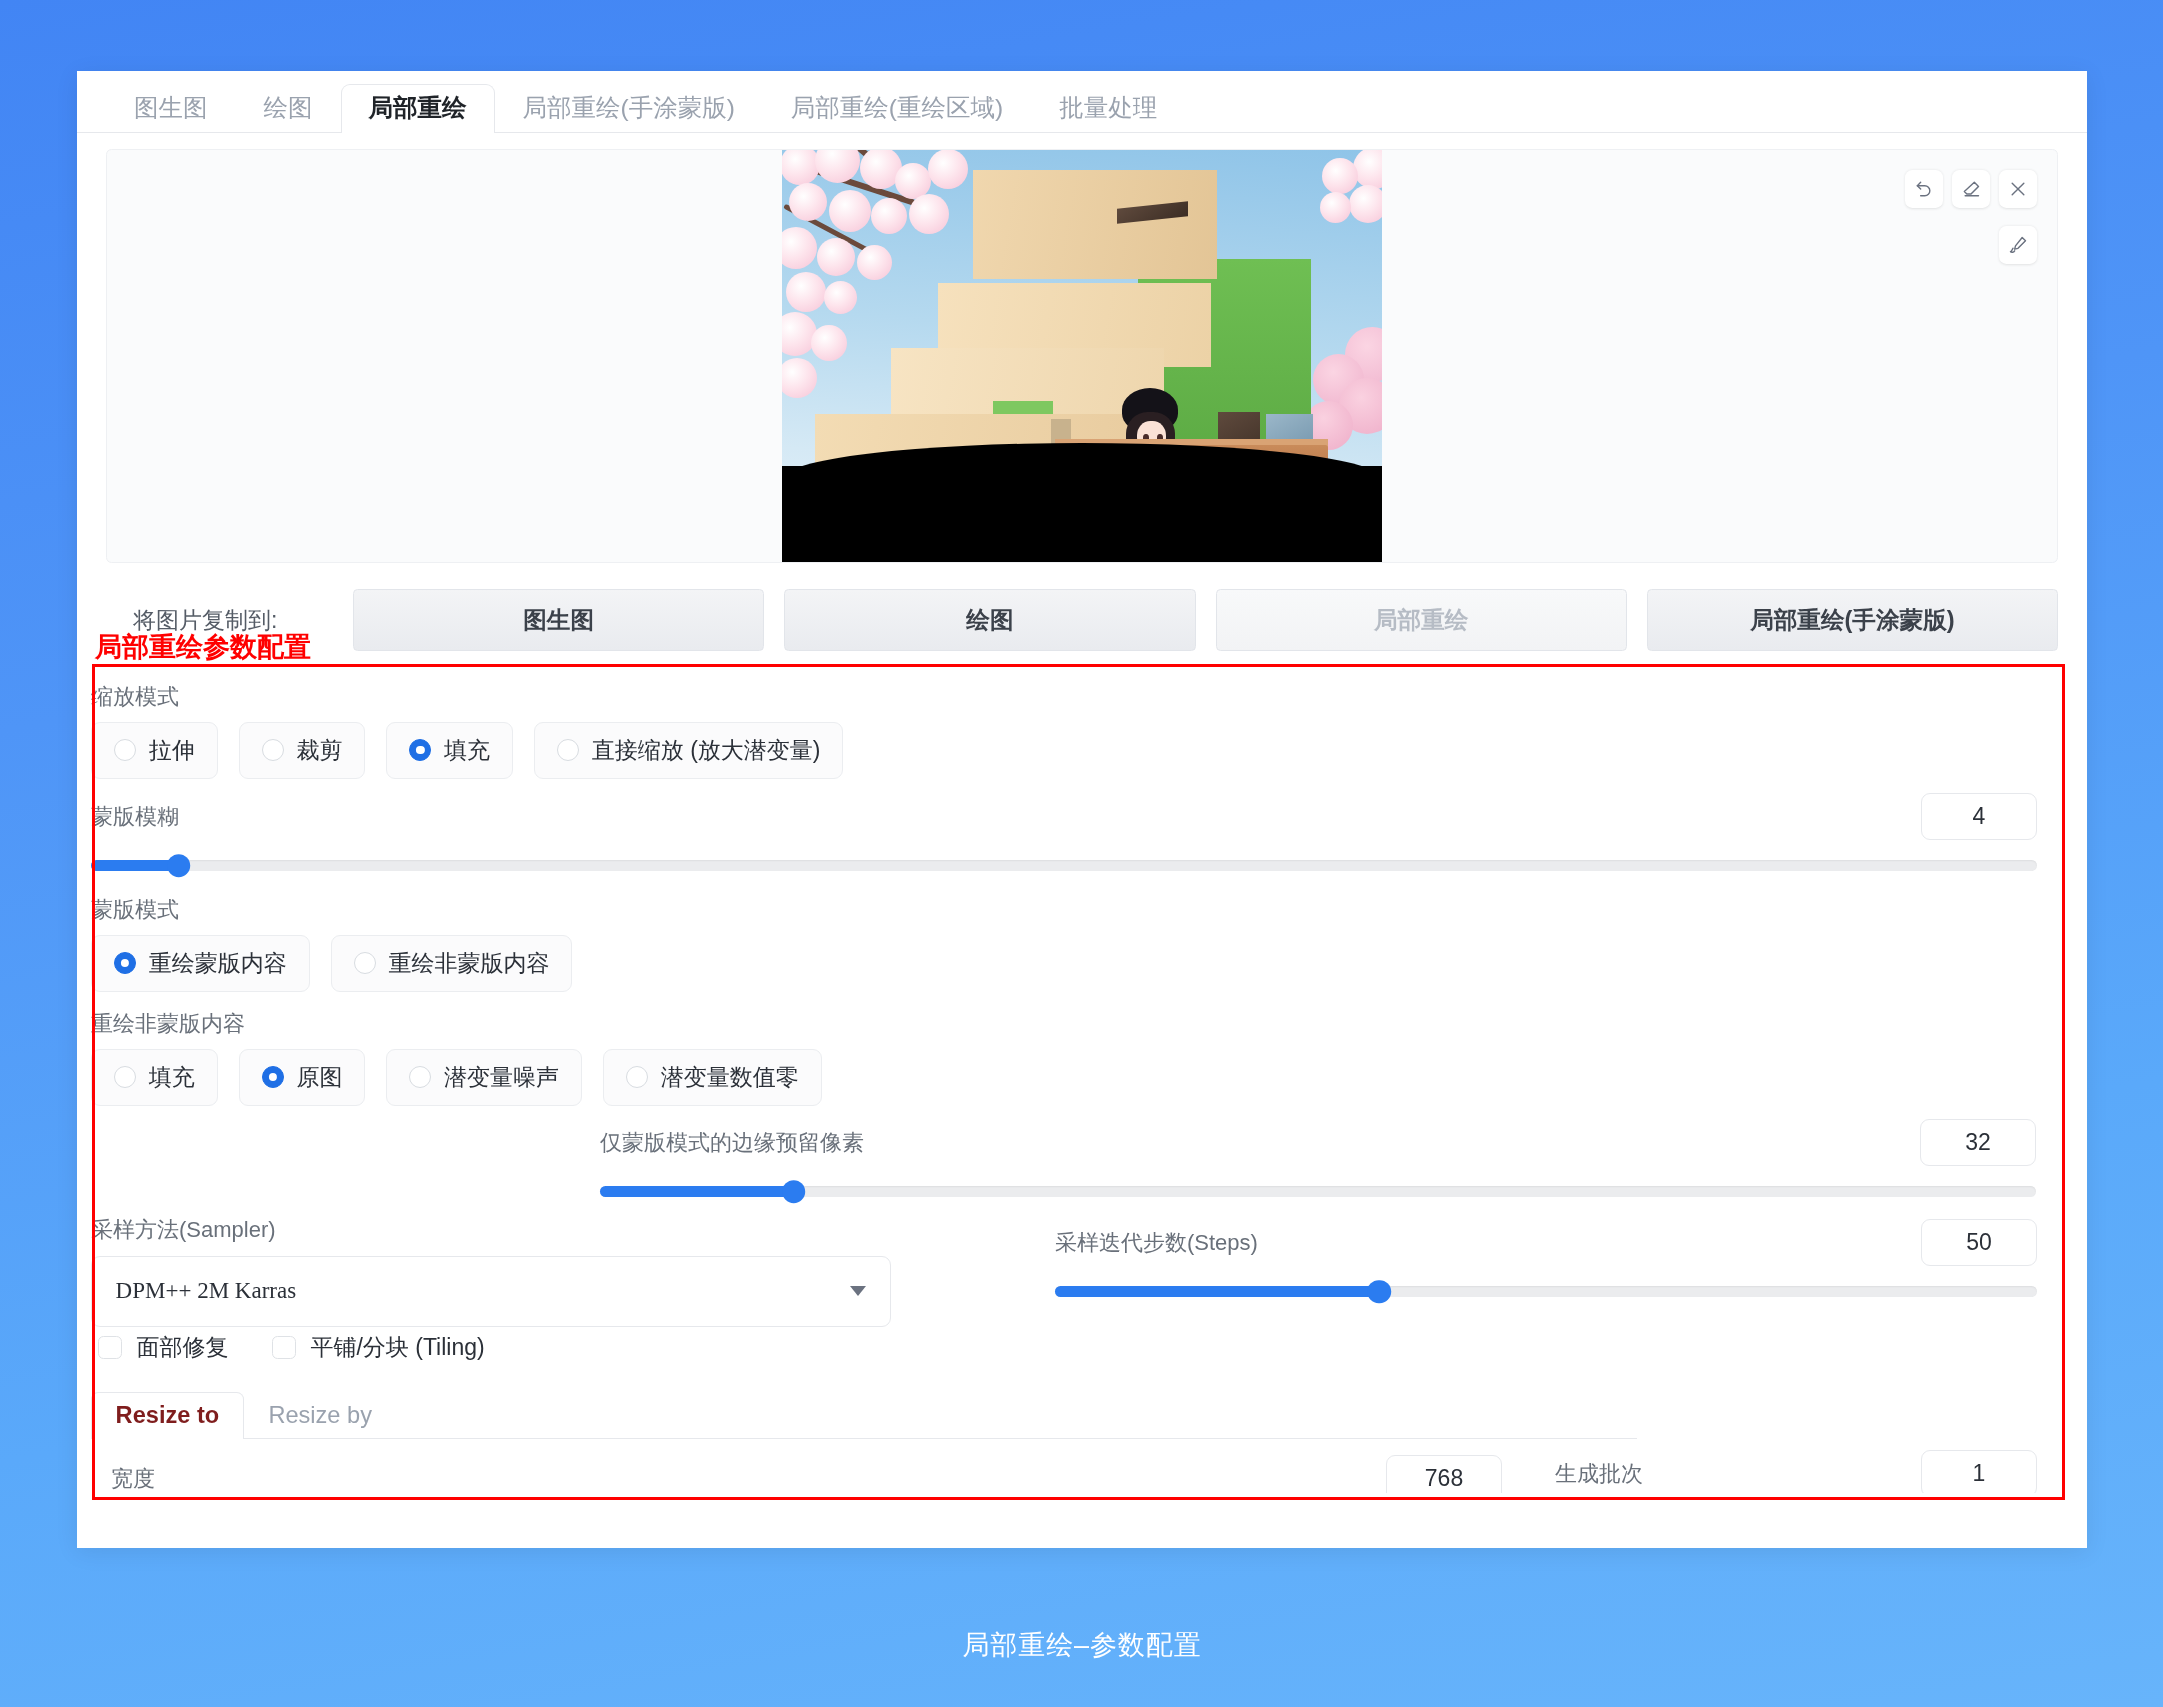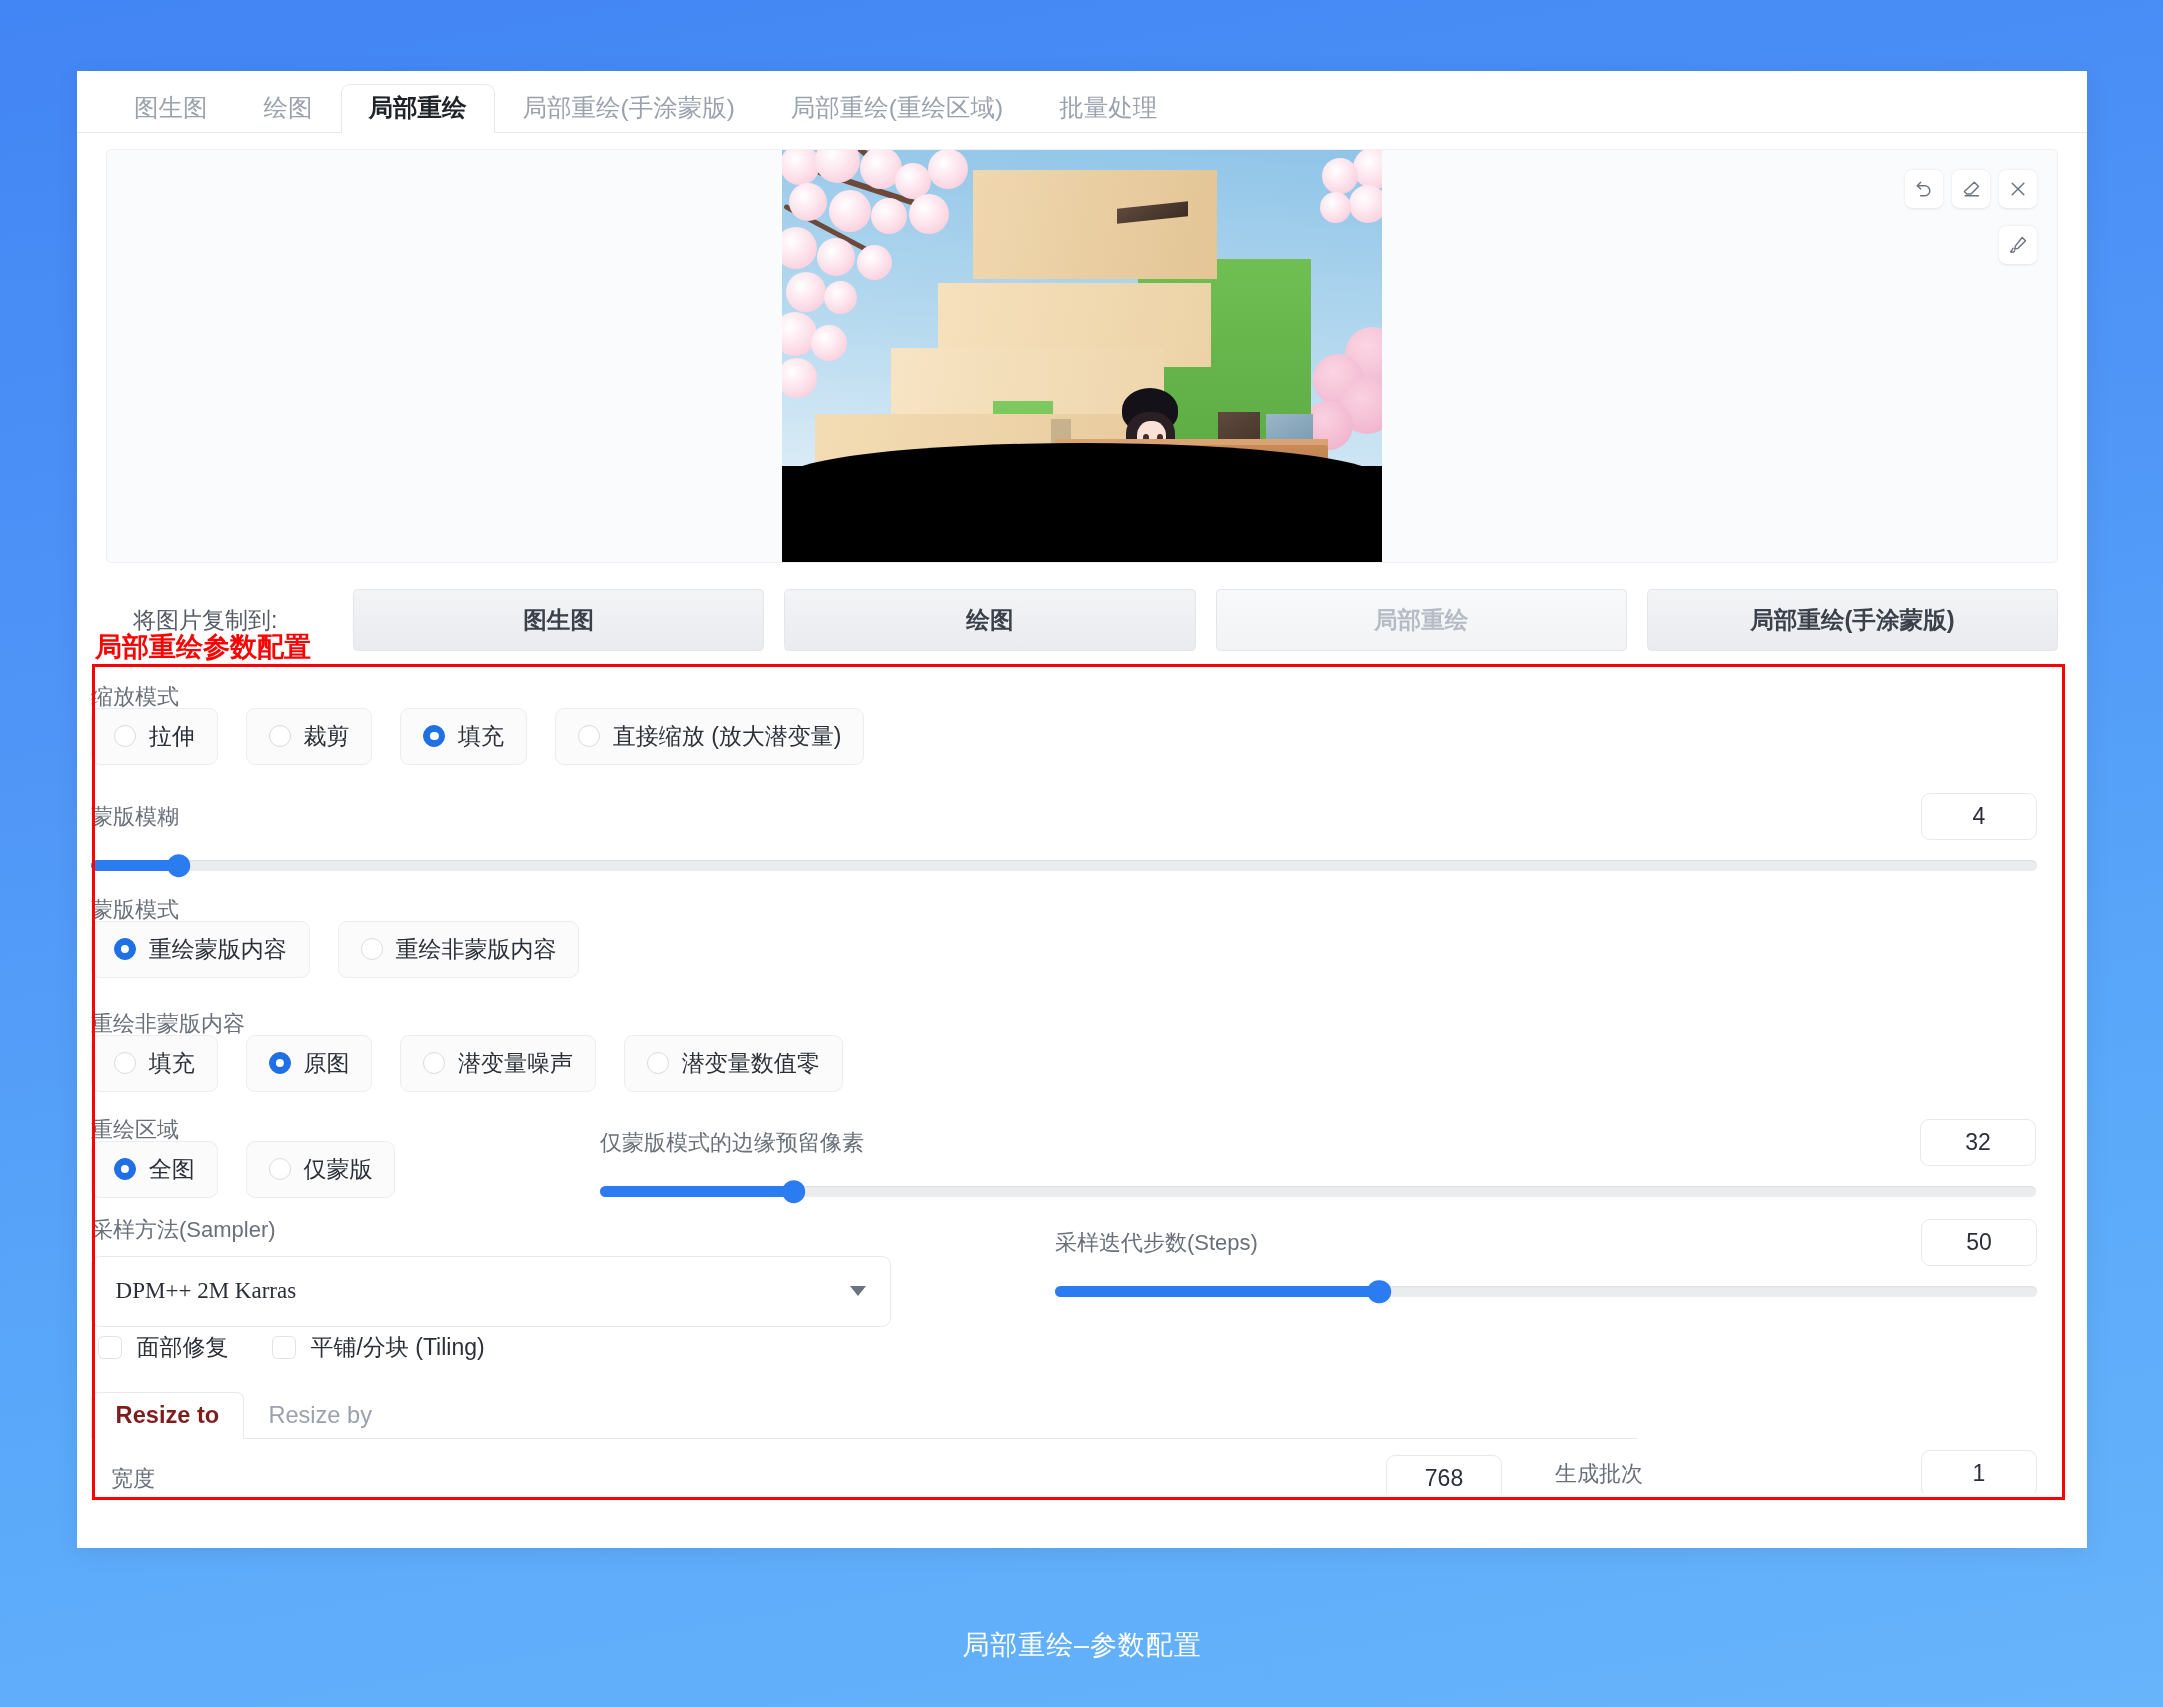--- a/index.html
+++ b/index.html
@@ -178,21 +178,21 @@
     z-index: 20;
     overflow: hidden;
   }
 
   .field-label {
     font-size: 22px;
     color: #69707a;
     line-height: 1;
   }
 
-  .radio-row { display:flex; gap: 28px; margin-top: 0; }
+  .radio-row { display:flex; gap: 21px; margin-top: 14px; }
   .radio-pill {
     display:flex; align-items:center; gap:12.7px;
     background:#fbfbfc;
     border:0.9px solid #ebedf0;
     border-radius: 9px;
     padding: 11.8px 22px;
     font-size: 23px;
     color:#2b3038;
     cursor:pointer;
     white-space:nowrap;
@@ -498,33 +498,20 @@
         <span class="radio-dot"></span>
         <span>潜变量噪声</span>
       </div>
       <div class="radio-pill">
         <span class="radio-dot"></span>
         <span>潜变量数值零</span>
       </div>
     </div>
   </div>
 
-  <div class="blk" style="left:0px; top:444px; width:509px;">
-    <div class="field-label">重绘区域</div>
-    <div class="radio-row">
-      <div class="radio-pill sel">
-        <span class="radio-dot"></span>
-        <span>全图</span>
-      </div>
-      <div class="radio-pill">
-        <span class="radio-dot"></span>
-        <span>仅蒙版</span>
-      </div>
-    </div>
-  </div>
 
   <div class="blk" style="left:509px; top:444px; width:1436px;">
     <div class="row-label-line">
       <div class="field-label">仅蒙版模式的边缘预留像素</div>
       <div class="num-box">32</div>
     </div>
     <div class="slider-track" style="margin-top:20px;">
       <div class="slider-fill" style="width:13.5%;"></div>
       <div class="slider-knob" style="left:13.5%;"></div>
     </div>

